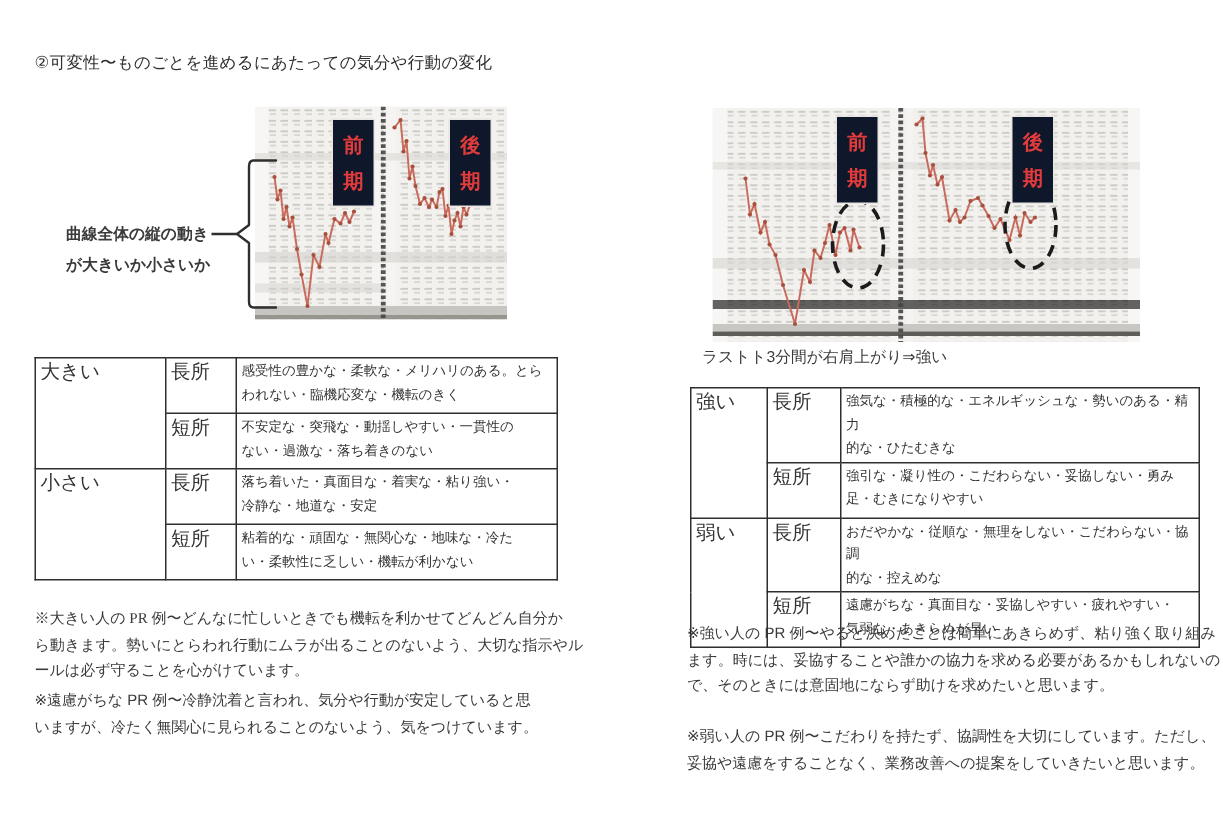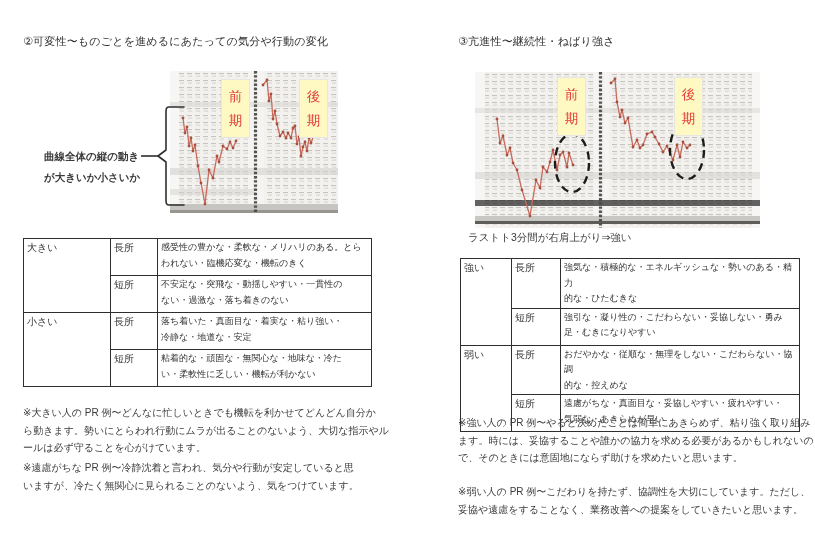--- a/index.html
+++ b/index.html
@@ -7,56 +7,55 @@
   .page{position:relative;width:815px;height:558px;background:#ffffff;overflow:hidden;}
 
   .heading{position:absolute;font-size:11px;font-weight:500;color:#2e2e2e;letter-spacing:.2px;}
   #heading-left{left:23px;top:34px;}
   #heading-right{left:458px;top:34px;}
 
   .chart{position:absolute;}
   #chart-left{left:170px;top:71px;}
   #chart-right{left:475px;top:72px;}
 
-  .plabel{position:absolute;width:15px;padding:5px 6px 4px 6px;background:#fef9c3;
-          font-size:13.5px;font-weight:normal;line-height:24px;text-align:center;
+  .plabel{position:absolute;width:15px;padding:5px 6px 4px 6px;background:#0f172a;
+          font-size:13.5px;font-weight:bold;line-height:24px;text-align:center;
           word-break:break-all;color:#e23b3b;box-shadow:0 0 0 1px #e8e6e2;}
   #plabel-l-zenki{left:222px;top:80px;}
   #plabel-l-kouki{left:300px;top:80px;}
   #plabel-r-zenki{left:558px;top:78px;}
   #plabel-r-kouki{left:675px;top:78px;}
 
   #side-note{position:absolute;left:44px;top:146px;font-size:10.5px;line-height:20.5px;
              white-space:pre-line;color:#3a3a3a;font-weight:bold;}
   #brace{position:absolute;left:139px;top:103px;}
 
   #caption-right{position:absolute;left:468px;top:231px;font-size:10.5px;color:#3a3a3a;}
 
   table.ktable{position:absolute;border-collapse:collapse;table-layout:fixed;background:#fff;}
   #table-left{left:23px;top:238px;}
   #table-right{left:460px;top:258px;}
   .ktable td{border:1px solid #2e2e2e;vertical-align:top;font-size:9px;line-height:15.5px;
              padding:1px 3px;height:34px;overflow:hidden;white-space:pre-line;color:#333;}
-  .ktable td.lab{font-size:10px;white-space:normal;}
+  .ktable td.lab{font-size:13px;white-space:normal;}
   #table-left td.c1{width:80px;}  #table-left td.c2{width:40px;}  #table-left td.c3{width:207px;margin-left:44px;}
   #table-right td.c1{width:44px;} #table-right td.c2{width:42px;} #table-right td.c3{width:232px;}
 
   .para{position:absolute;font-size:10px;line-height:17.5px;white-space:pre-line;color:#3a3a3a;}
-  #para-left-1{left:23px;top:404px;width:404px;}
+  #para-left-1{left:23px;top:404px;width:404px;font-family:Liberation Serif, serif;}
   #para-left-2{left:23px;top:459px;width:404px;}
   #para-right-1{left:458px;top:414px;width:356px;}
   #para-right-2{left:458px;top:483px;width:356px;}
 </style>
 </head>
 <body>
 
 <div class="page">
 
   <div class="heading" id="heading-left">②可変性〜ものごとを進めるにあたっての気分や行動の変化</div>
-  <div class="heading" id="heading-right">③亢進性〜継続性・ねばり強さ</div>
 
   <svg class="chart" id="chart-left" width="168" height="142" viewBox="0 0 168 142">
     <defs>
       <pattern id="pg1" width="8" height="7" patternUnits="userSpaceOnUse">
         <rect x="1" y="2" width="5" height="1.1" fill="#a9a6a1" opacity="0.6"></rect>
         <rect x="2" y="4.6" width="4" height="1" fill="#b3b0ab" opacity="0.5"></rect>
       </pattern>
     </defs>
     <rect width="168" height="142" fill="#f2f1ee"></rect>
     <rect width="168" height="142" fill="url(#pg1)"></rect>

